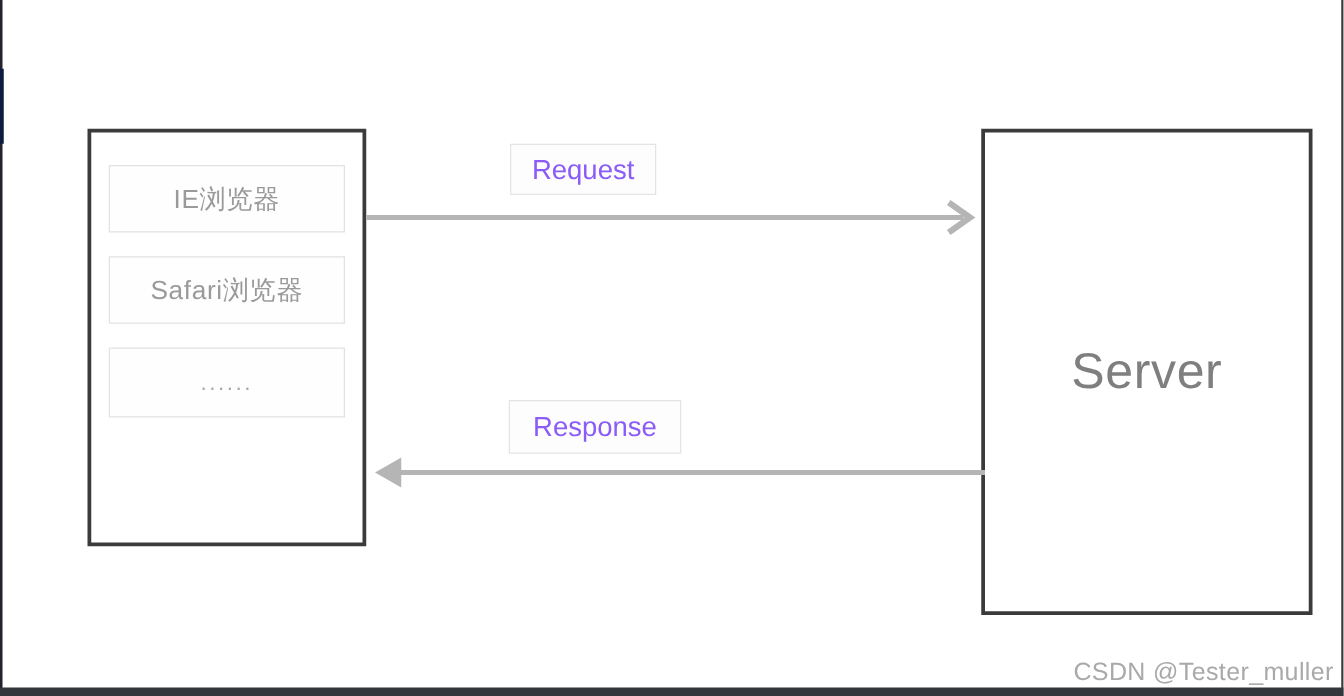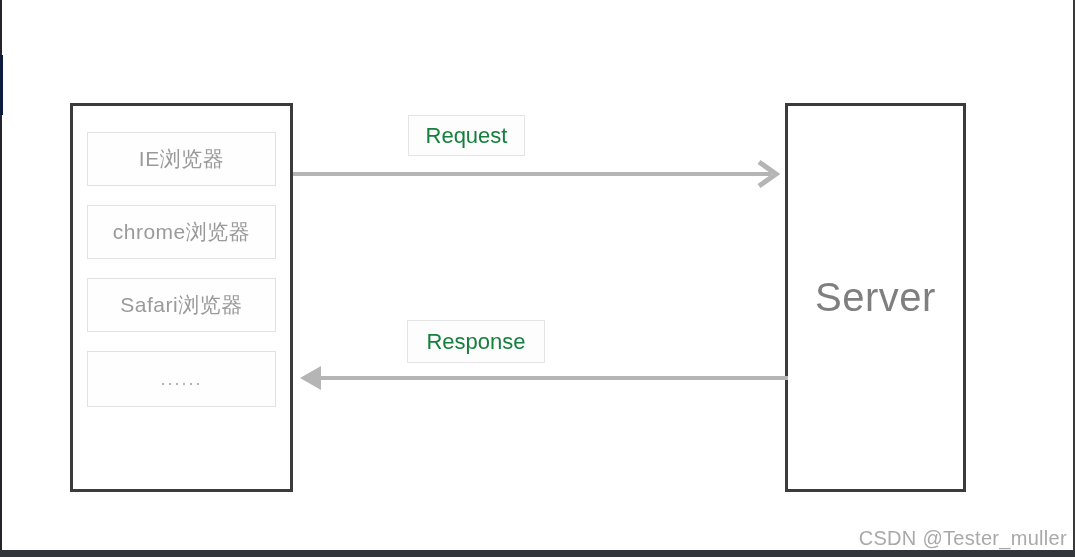--- a/index.html
+++ b/index.html
@@ -42,21 +42,21 @@
   }
   
   .big-box {
     position: absolute;
     box-sizing: border-box;
     border: 3px solid #3b3b3b;
     background: #ffffff;
   }
   .client-box {
     left: 70px; top: 103px;
-    width: 223px; height: 389px;
+    width: 223px; height: 334px;
     display: flex;
     flex-direction: column;
     align-items: center;
     padding-top: 26px;
     gap: 19px;
   }
   .browser-item {
     box-sizing: border-box;
     width: 189px;
     height: 54px;
@@ -70,21 +70,21 @@
     letter-spacing: 0.5px;
   }
   .browser-item.ellipsis {
     height: 56px;
     font-size: 18px;
     letter-spacing: 2px;
     color: #a8a8a8;
   }
   .server-box {
     left: 785px; top: 103px;
-    width: 181px; height: 389px;
+    width: 265px; height: 389px;
     display: flex;
     align-items: center;
     justify-content: center;
   }
   .server-label {
     color: #7f7f7f;
     font-size: 40px;
     letter-spacing: 0.5px;
   }
   
@@ -99,21 +99,21 @@
   .response-arrow {
     left: 298px; top: 362px;
     width: 490px; height: 32px;
   }
   
   .arrow-label {
     position: absolute;
     box-sizing: border-box;
     border: 1px solid #e4e4e4;
     background: #fdfdfd;
-    color: #15803d;
+    color: #8b5cf6;
     font-size: 22px;
     display: flex;
     align-items: center;
     justify-content: center;
   }
   .request-label {
     left: 408px; top: 115px;
     width: 117px; height: 41px;
   }
   .response-label {
@@ -134,21 +134,20 @@
 
 <div class="canvas">
 
   <div class="left-edge"></div>
   <div class="left-edge-navy"></div>
   <div class="right-edge"></div>
   <div class="bottom-bar"></div>
 
   <div class="big-box client-box">
     <div class="browser-item">IE浏览器</div>
-    <div class="browser-item">chrome浏览器</div>
     <div class="browser-item">Safari浏览器</div>
     <div class="browser-item ellipsis">......</div>
   </div>
 
   <div class="big-box server-box">
     <span class="server-label">Server</span>
   </div>
 
   <svg class="arrow-svg request-arrow" viewBox="0 0 492 32" xmlns="http://www.w3.org/2000/svg">
     <line x1="0" y1="16" x2="478" y2="16" stroke="#b5b5b5" stroke-width="4"></line>

